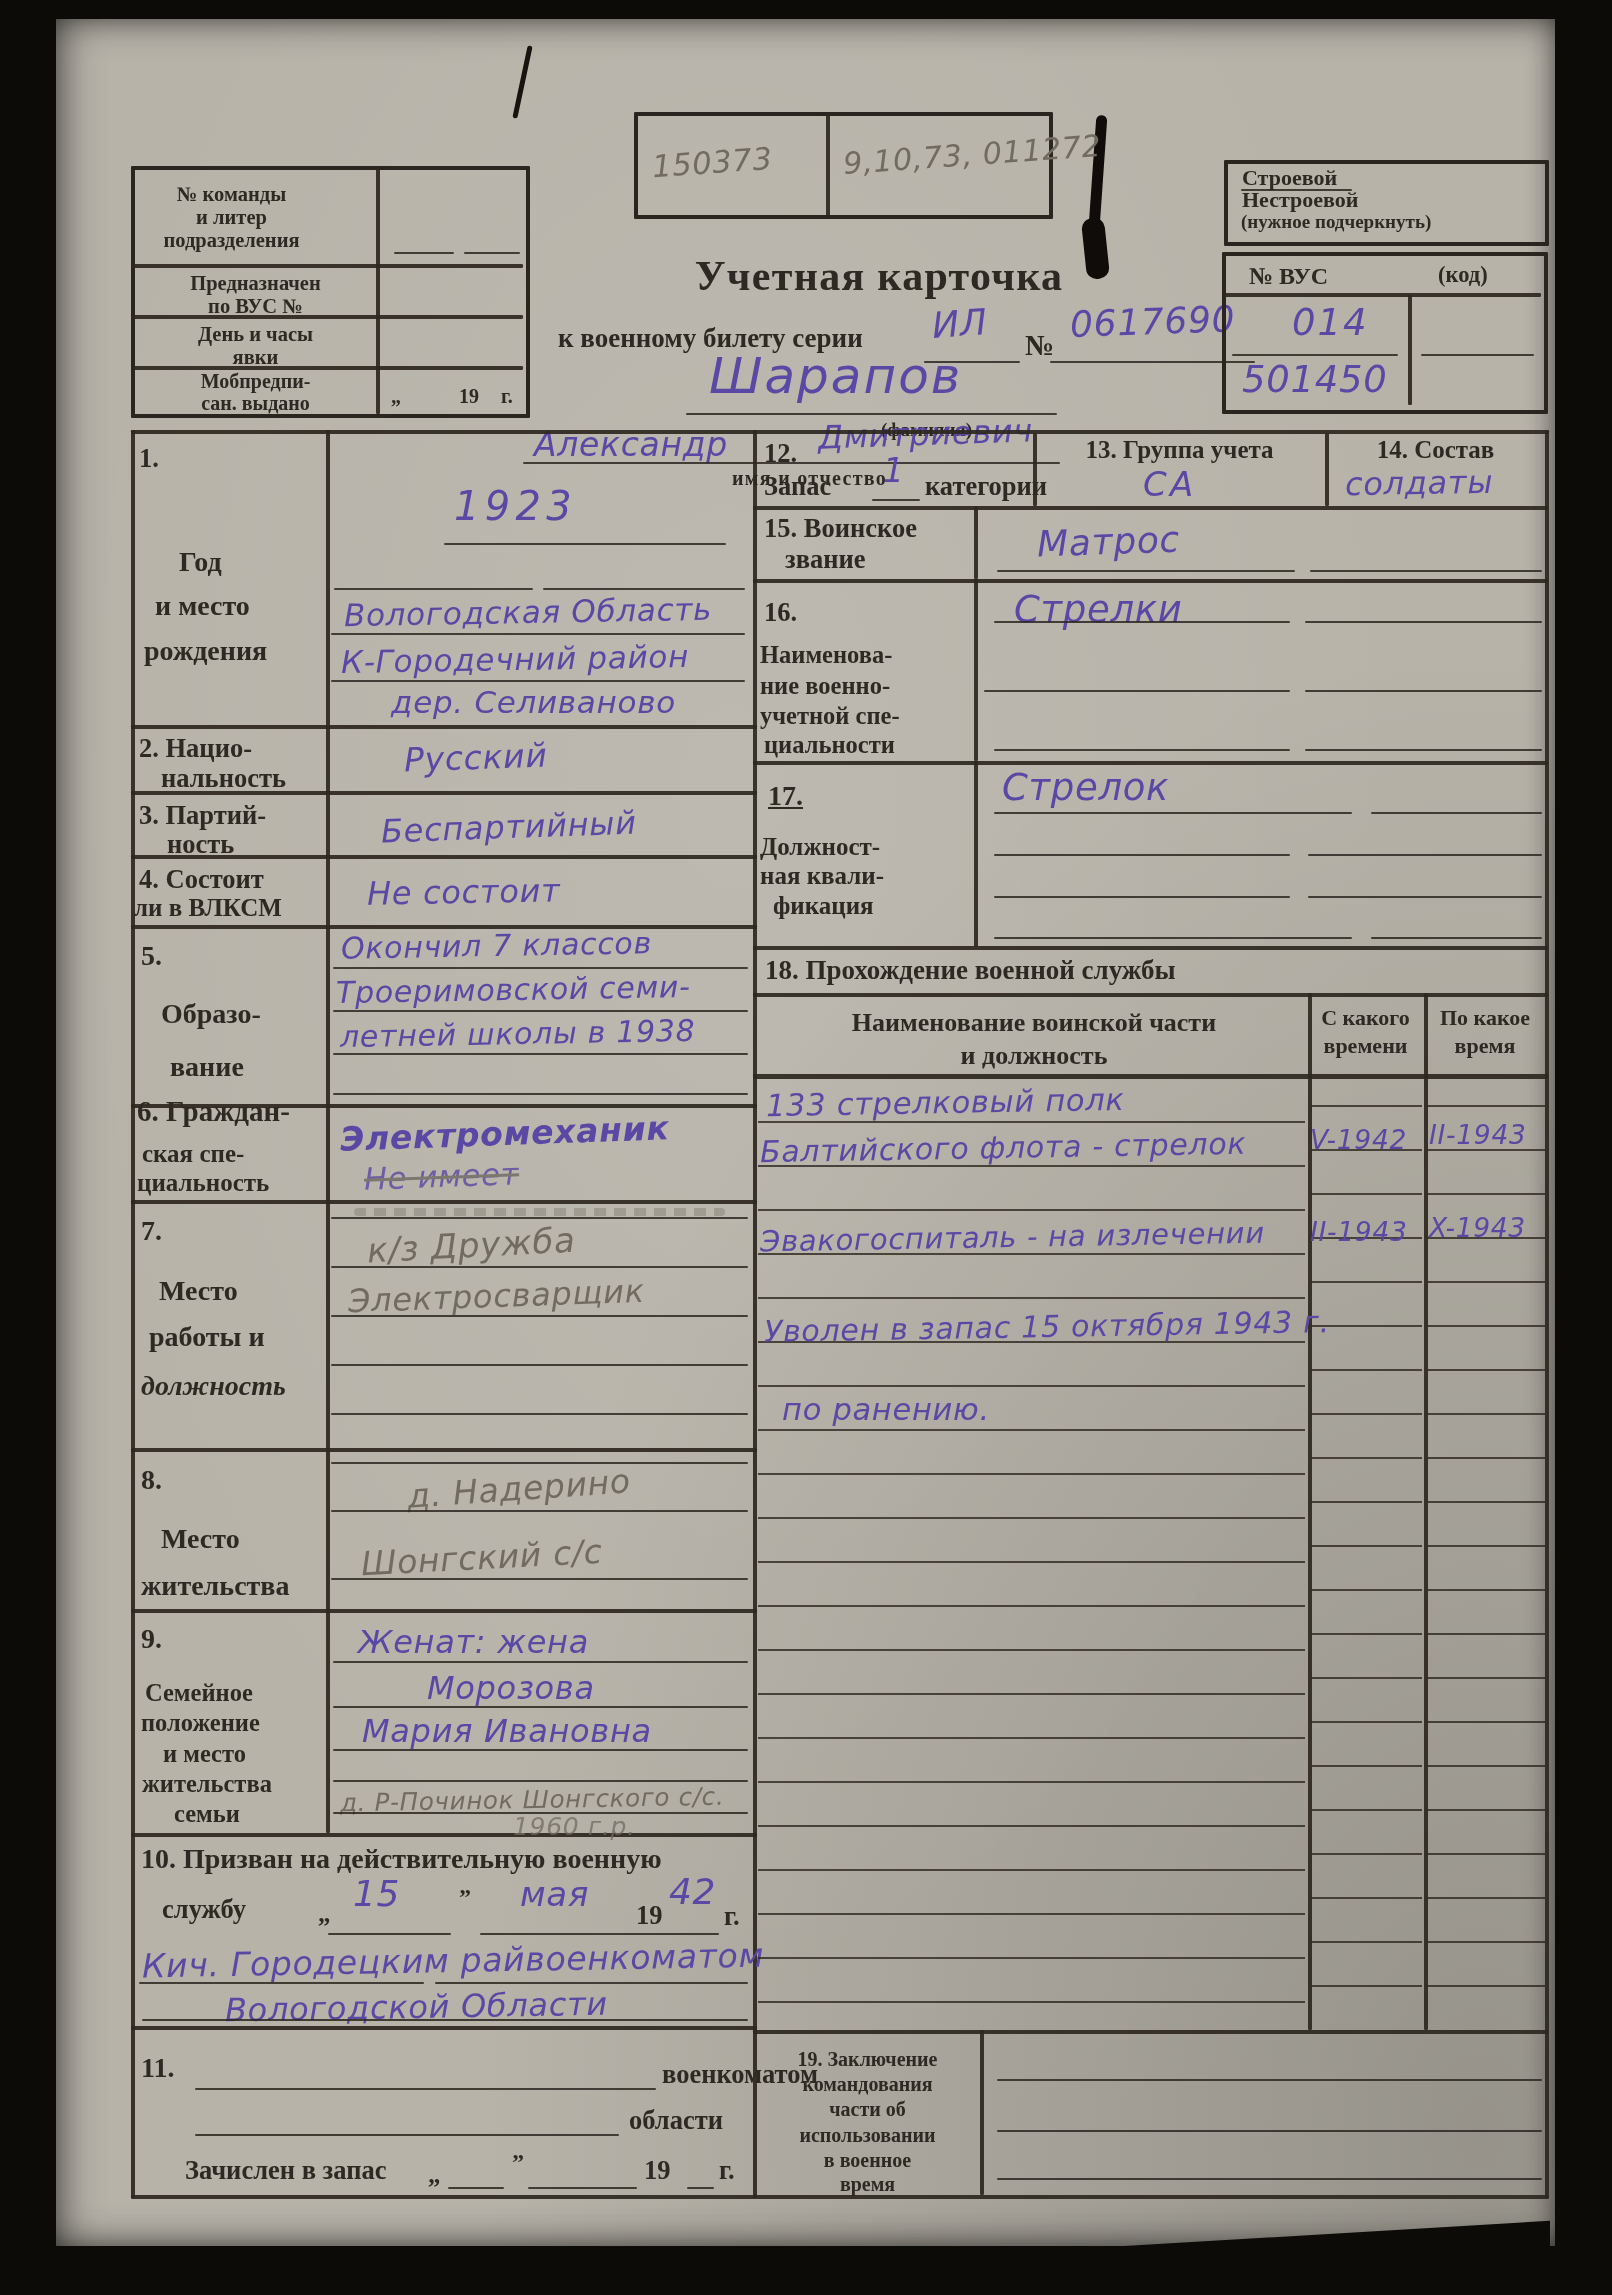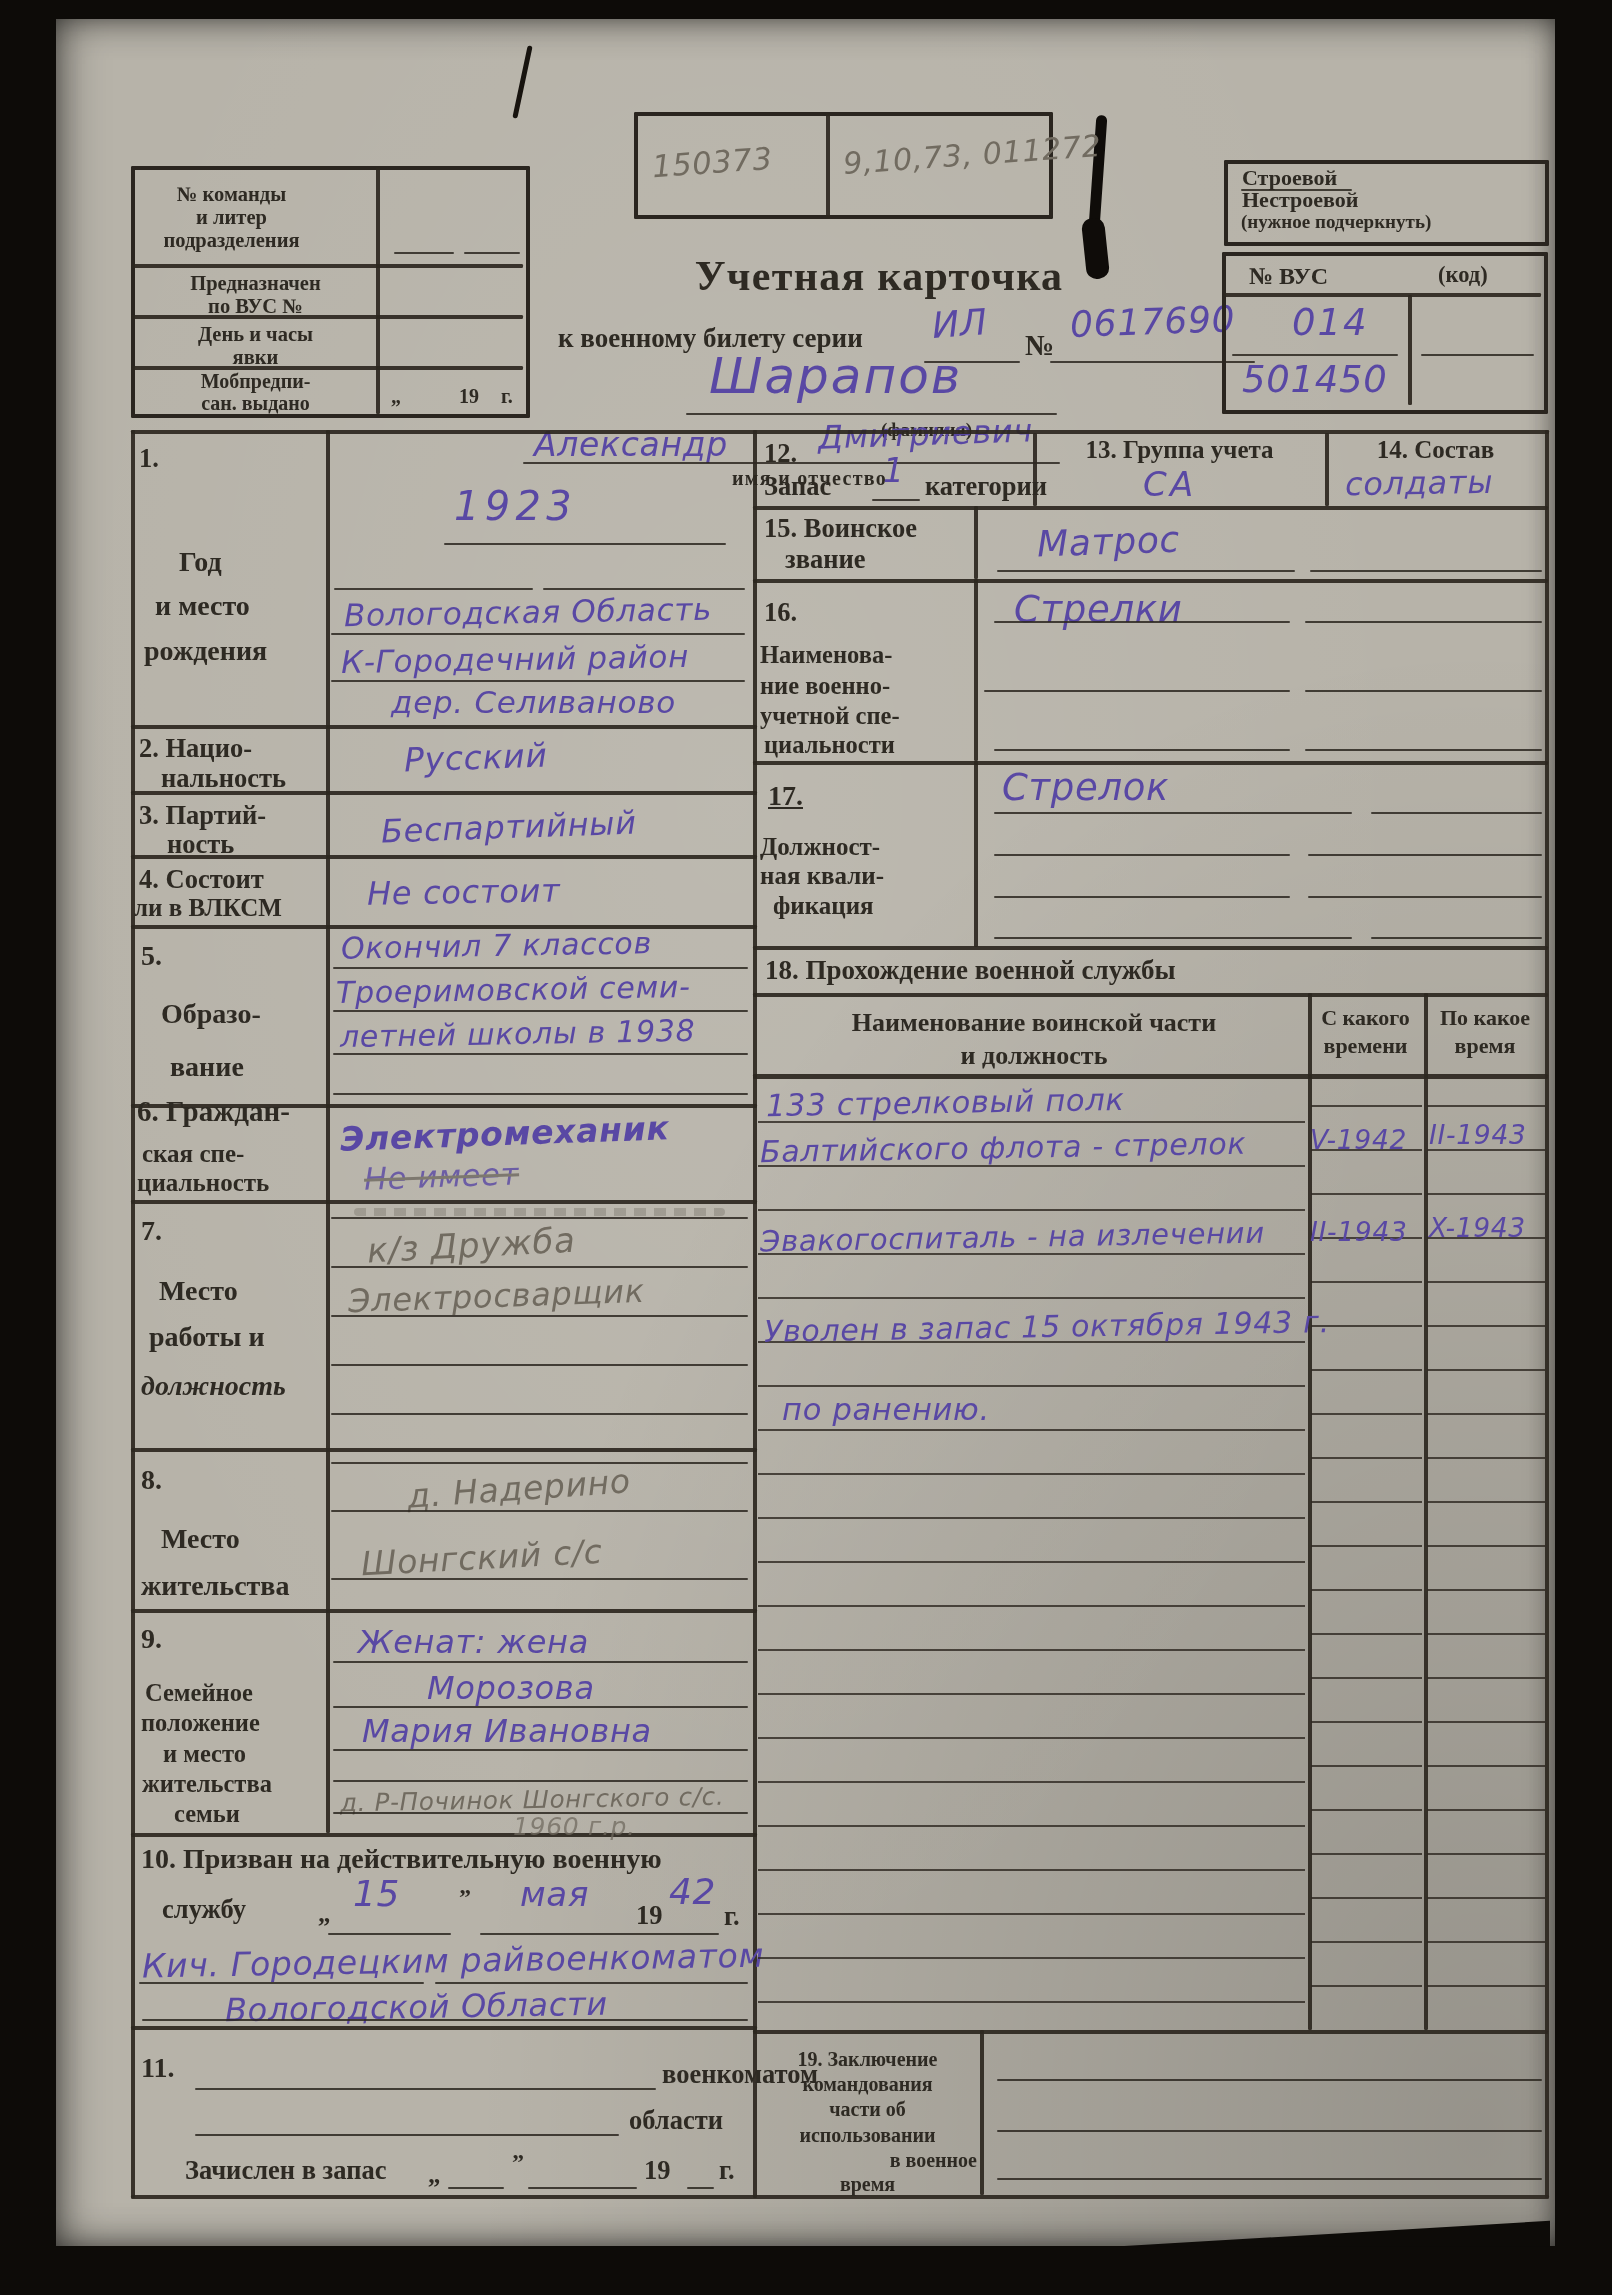--- a/index.html
+++ b/index.html
@@ -309,20 +309,20 @@
   <div class="a i" style="left:1254px;top:1197px;font-size:26.5px;">II-1943</div>
   <div class="a i" style="left:1373px;top:1193px;font-size:26.5px;">X-1943</div>
   <div class="a i r1d" style="left:708px;top:1290px;font-size:30px;">Уволен в запас 15 октября 1943 г.</div>
   <div class="a i" style="left:726px;top:1373px;font-size:30.5px;">по ранению.</div>
 
   <div class="a vl" style="left:924px;top:2011px;height:165px;"></div>
   <div class="a p ctr" style="left:702px;top:2029px;width:219px;font-size:20px;">19. Заключение</div>
   <div class="a p ctr" style="left:702px;top:2054px;width:219px;font-size:20px;">командования</div>
   <div class="a p ctr" style="left:702px;top:2079px;width:219px;font-size:20px;">части об</div>
   <div class="a p ctr" style="left:702px;top:2105px;width:219px;font-size:20px;">использовании</div>
-  <div class="a p ctr" style="left:702px;top:2130px;width:219px;font-size:20px;text-align:right;">в военное</div>
+  <div class="a p ctr" style="left:702px;top:2130px;width:219px;font-size:20px;">в военное</div>
   <div class="a p ctr" style="left:702px;top:2154px;width:219px;font-size:20px;">время</div>
   <div class="a ul" style="left:941px;top:2060px;width:545px;"></div>
   <div class="a ul" style="left:941px;top:2111px;width:545px;"></div>
   <div class="a ul" style="left:941px;top:2159px;width:545px;"></div>
 
 </div>
 
 
 </body></html>

